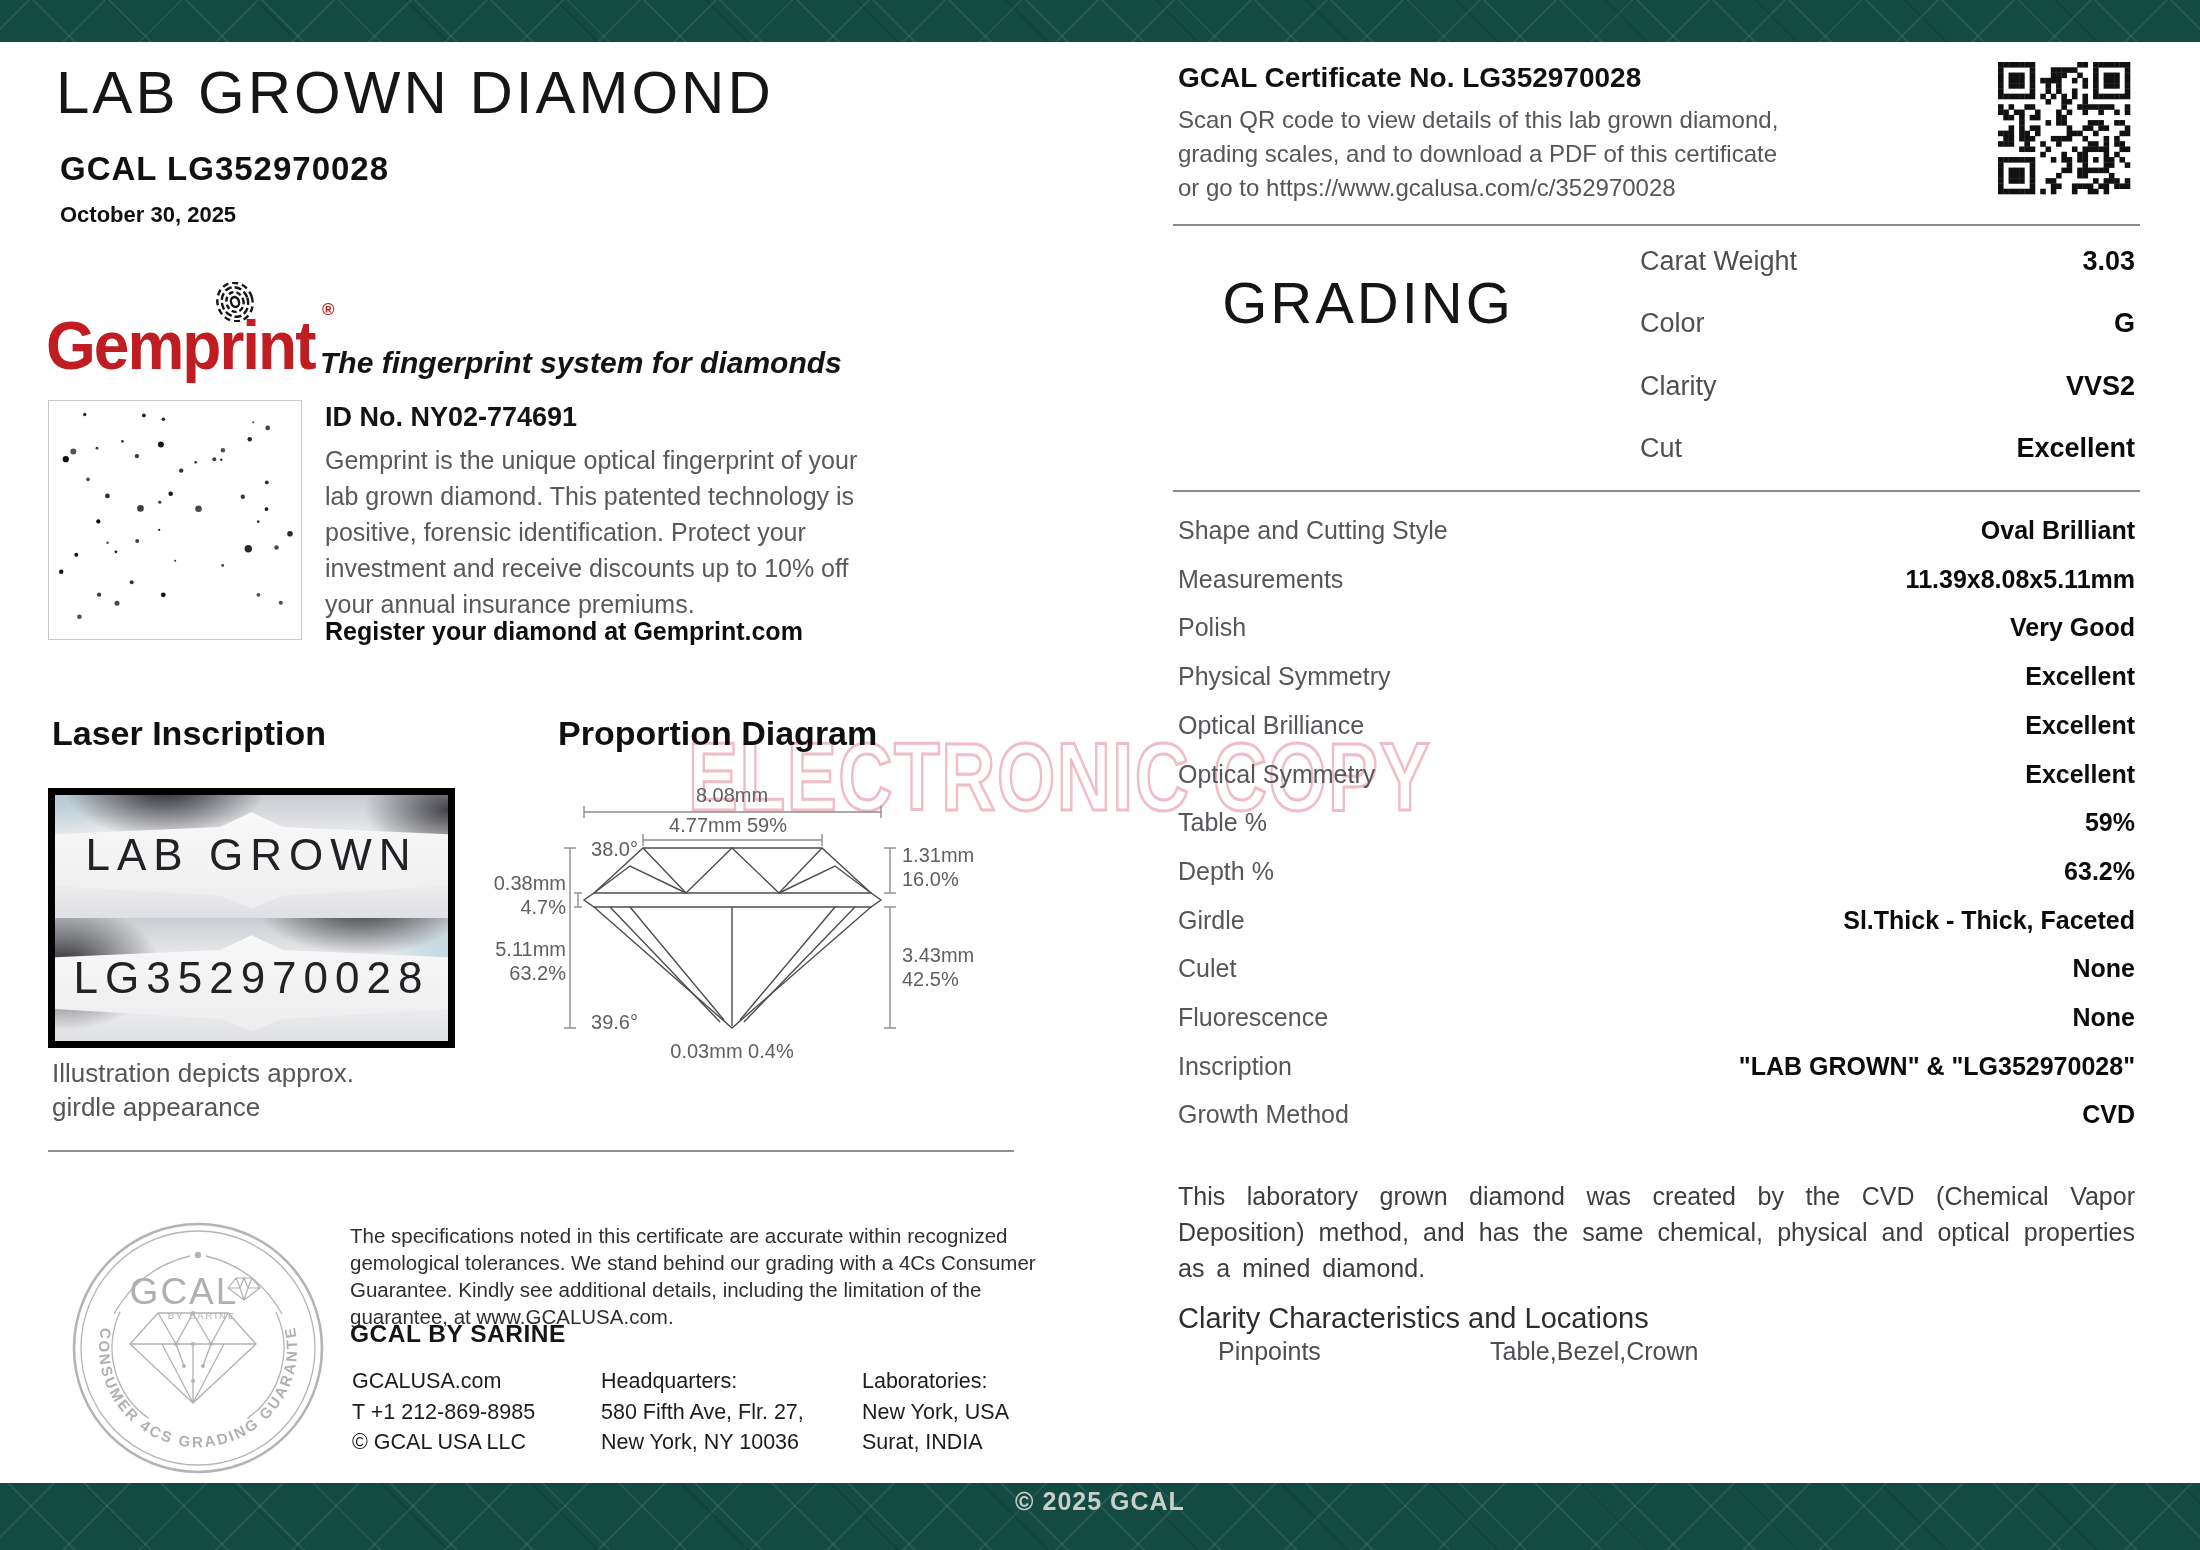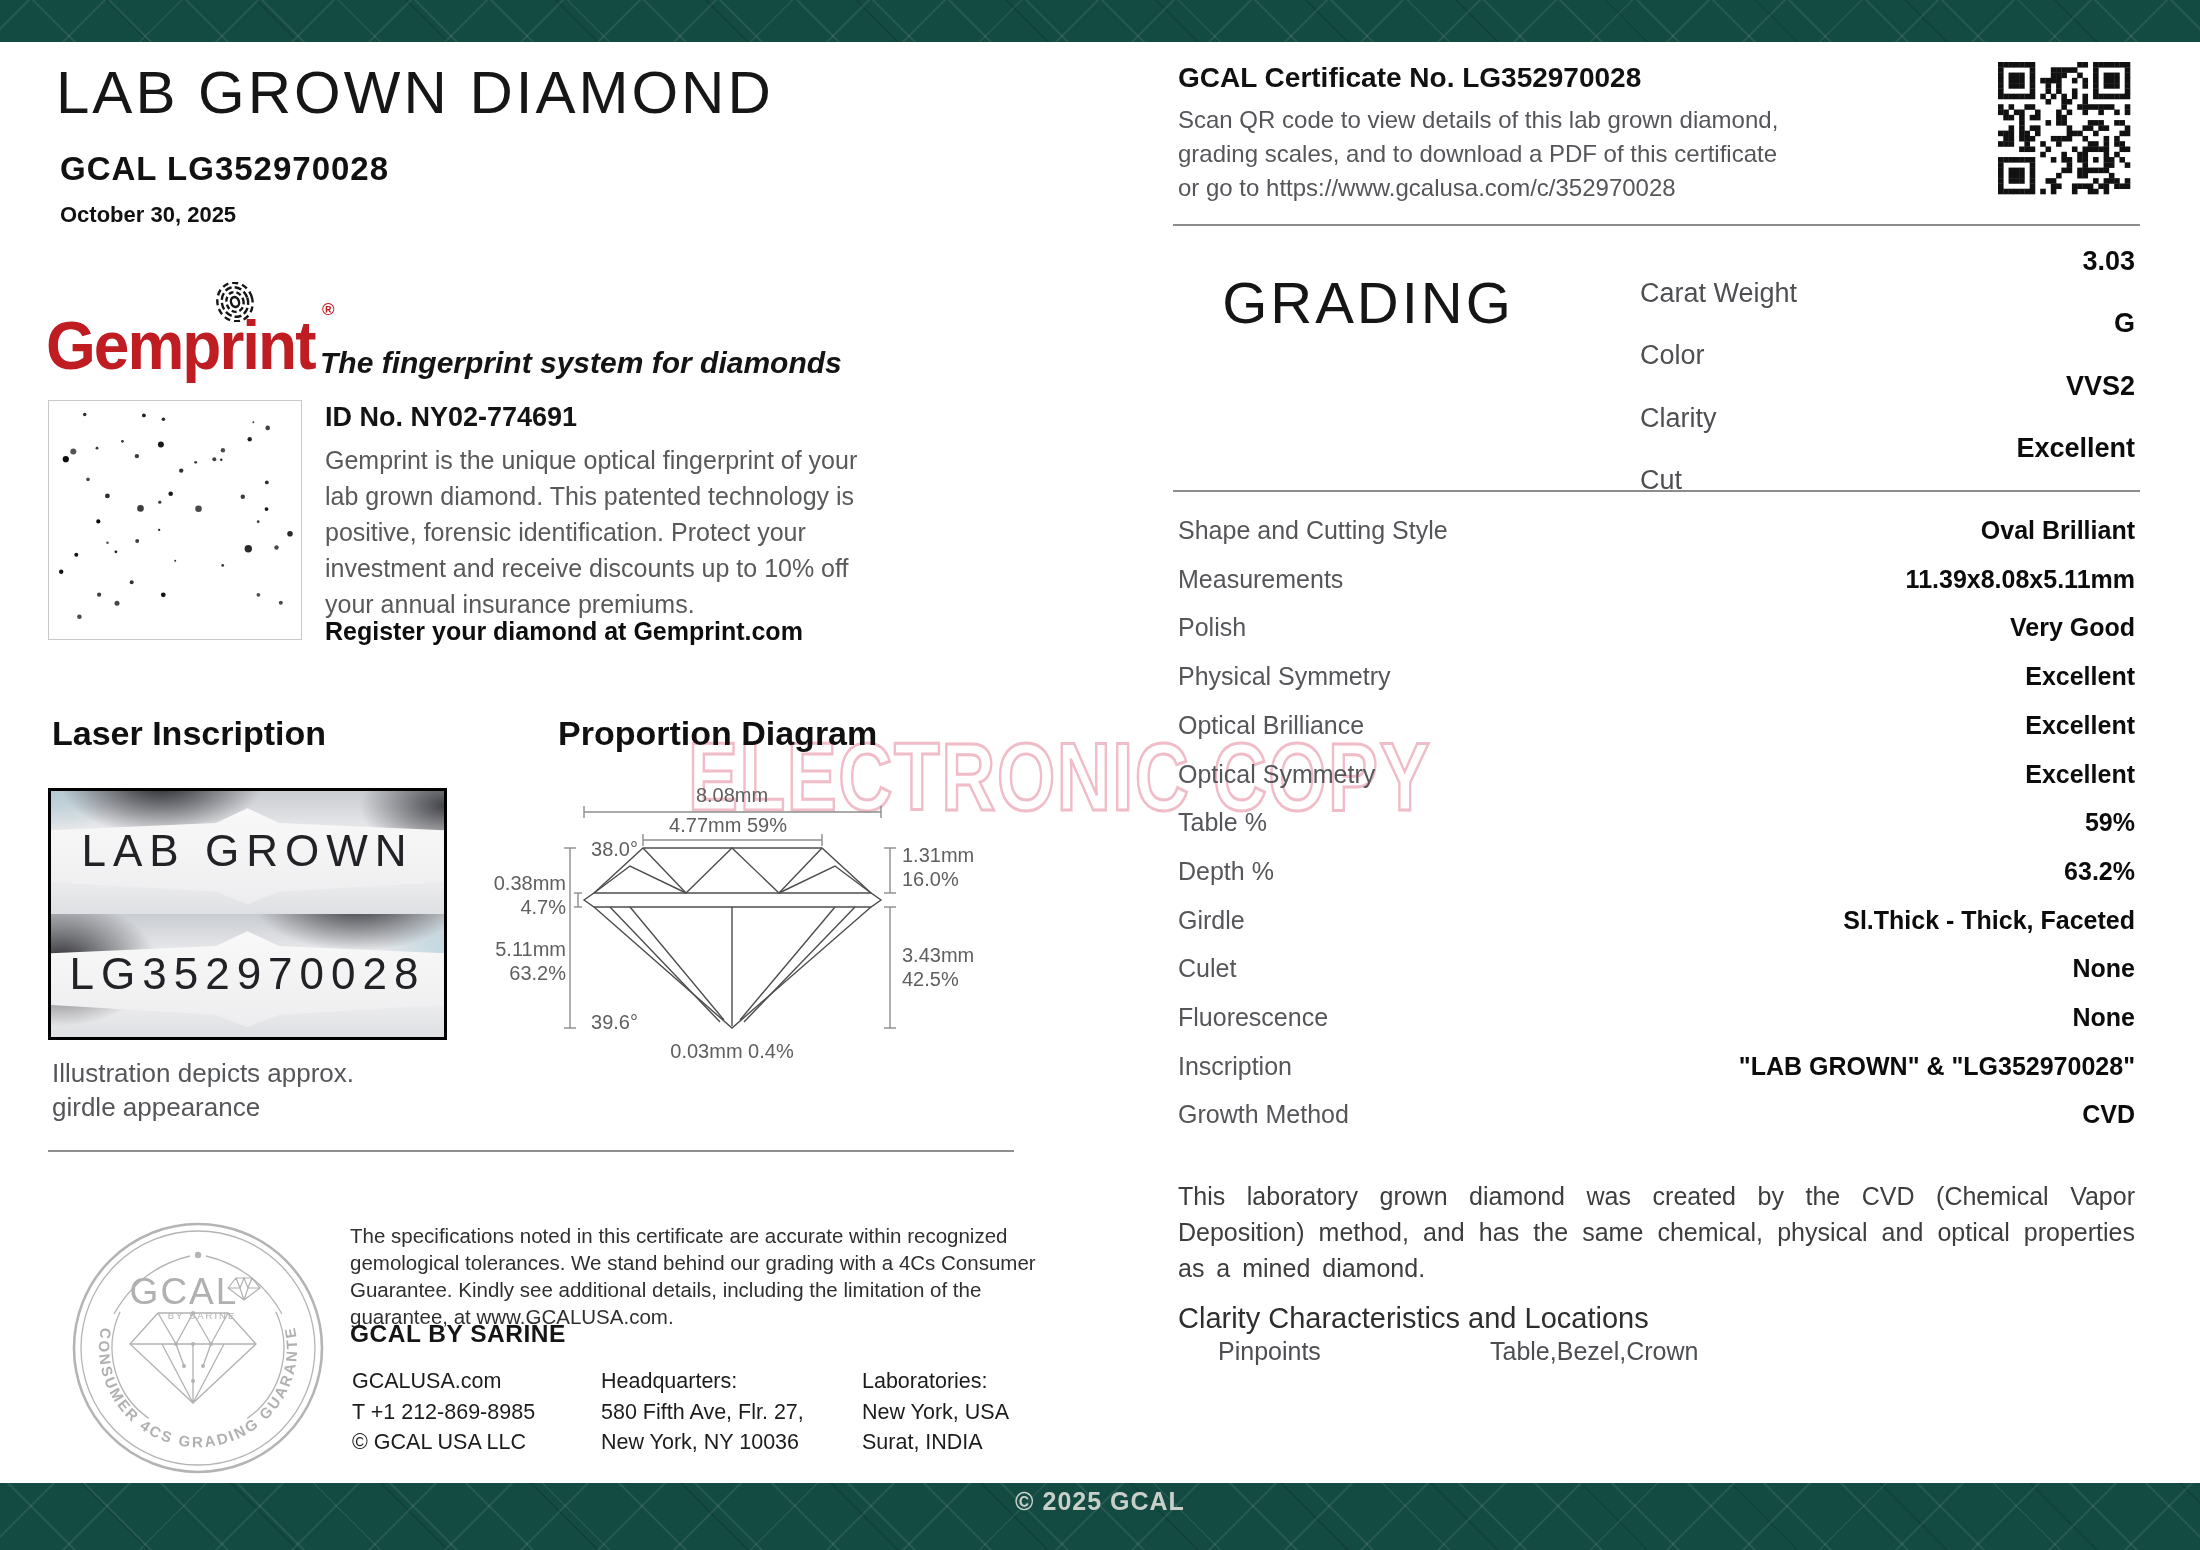--- a/index.html
+++ b/index.html
@@ -27,21 +27,21 @@
   .gp-reg{left:322px;top:300px;font-size:17px;font-weight:700;color:var(--red,#c01d23);}
   .gp-finger{left:212px;top:282px;}
   .gp-tagline{left:320px;top:346px;font-size:30px;font-style:italic;font-weight:600;color:#141414;}
   .gp-box{left:48px;top:400px;width:252px;height:238px;background:#fff;border:1px solid #c9c9c9;}
   .gp-id{left:325px;top:402px;font-size:27px;font-weight:700;color:#131313;}
   .gp-desc{left:325px;top:442px;width:548px;font-size:25px;line-height:36px;color:#58595b;}
   .gp-reg-note{left:325px;top:617px;font-size:25px;font-weight:700;color:#0e0e0e;}
   .sec-h{font-size:34px;font-weight:700;color:#101010;}
   .laser-h{left:52px;top:714px;}
   .prop-h{left:558px;top:714px;}
-  .girdle-img{left:48px;top:788px;width:393px;height:246px;border:3px solid #000000;background:#f3f3f3;}
+  .girdle-img{left:48px;top:788px;width:393px;height:246px;border:7px solid #000000;background:#f3f3f3;}
   .strip{position:relative;width:100%;height:123px;overflow:hidden;
     background:
       radial-gradient(150px 80px at 28% -8%, rgba(18,18,24,.92), rgba(18,18,24,0) 68%),
       radial-gradient(120px 70px at 100% 12%, rgba(18,18,24,.75), rgba(18,18,24,0) 70%),
       radial-gradient(90px 50px at 0% 4%, rgba(160,200,215,.5), rgba(160,200,215,0) 75%),
       linear-gradient(180deg,#c9ccd1 0%,#e7e8ea 30%,#f4f4f5 55%,#dfe0e3 100%);}
   .strip.s2{background:
       radial-gradient(140px 90px at 2% 40%, rgba(15,15,20,.9), rgba(15,15,20,0) 70%),
       radial-gradient(150px 70px at 78% -10%, rgba(15,15,20,.8), rgba(15,15,20,0) 70%),
       radial-gradient(90px 50px at 100% 30%, rgba(165,205,220,.55), rgba(165,205,220,0) 75%),
@@ -56,21 +56,21 @@
   .hr-left{left:48px;top:1150px;width:966px;background:#8f8f8f;}
   
   .rc-title{left:1178px;top:62px;font-size:28px;font-weight:700;color:#111;}
   .rc-lines{left:1178px;top:103px;font-size:24px;line-height:34px;color:#55565a;}
   .qr{left:1992px;top:56px;width:144px;height:144px;background:#fff;}
   .hr-r1{left:1173px;top:224px;width:967px;background:#8c8c8c;}
   .hr-r2{left:1173px;top:490px;width:967px;background:#8c8c8c;}
   .fourcs{left:1173px;top:272px;width:390px;text-align:center;color:#151515;
           font-size:58px;font-weight:300;line-height:62px;letter-spacing:1px;}
   .row4c{position:absolute;left:1178px;width:957px;height:40px;}
-  .row4c .lbl{position:absolute;left:462px;font-size:27px;color:#4e4f52;margin-top:32px;}
+  .row4c .lbl{position:absolute;left:462px;font-size:27px;color:#4e4f52;}
   .row4c .val{position:absolute;right:0;font-size:27px;font-weight:700;color:#0c0c0c;}
   .specrow{position:absolute;left:1178px;width:957px;height:36px;}
   .specrow .lbl{position:absolute;left:0;font-size:25px;color:#55565a;}
   .specrow .val{position:absolute;right:0;font-size:25px;font-weight:700;color:#0c0c0c;}
   .growth{left:1178px;top:1178px;width:957px;font-size:25px;line-height:36px;color:#3d3d3f;
           text-align:justify;word-spacing:5px;}
   .clar-h{left:1178px;top:1302px;font-size:29px;color:#2e2e30;}
   .clar-type{left:1218px;top:1337px;font-size:25px;color:#4d4e52;}
   .clar-loc{left:1490px;top:1337px;font-size:25px;color:#4d4e52;}
   

